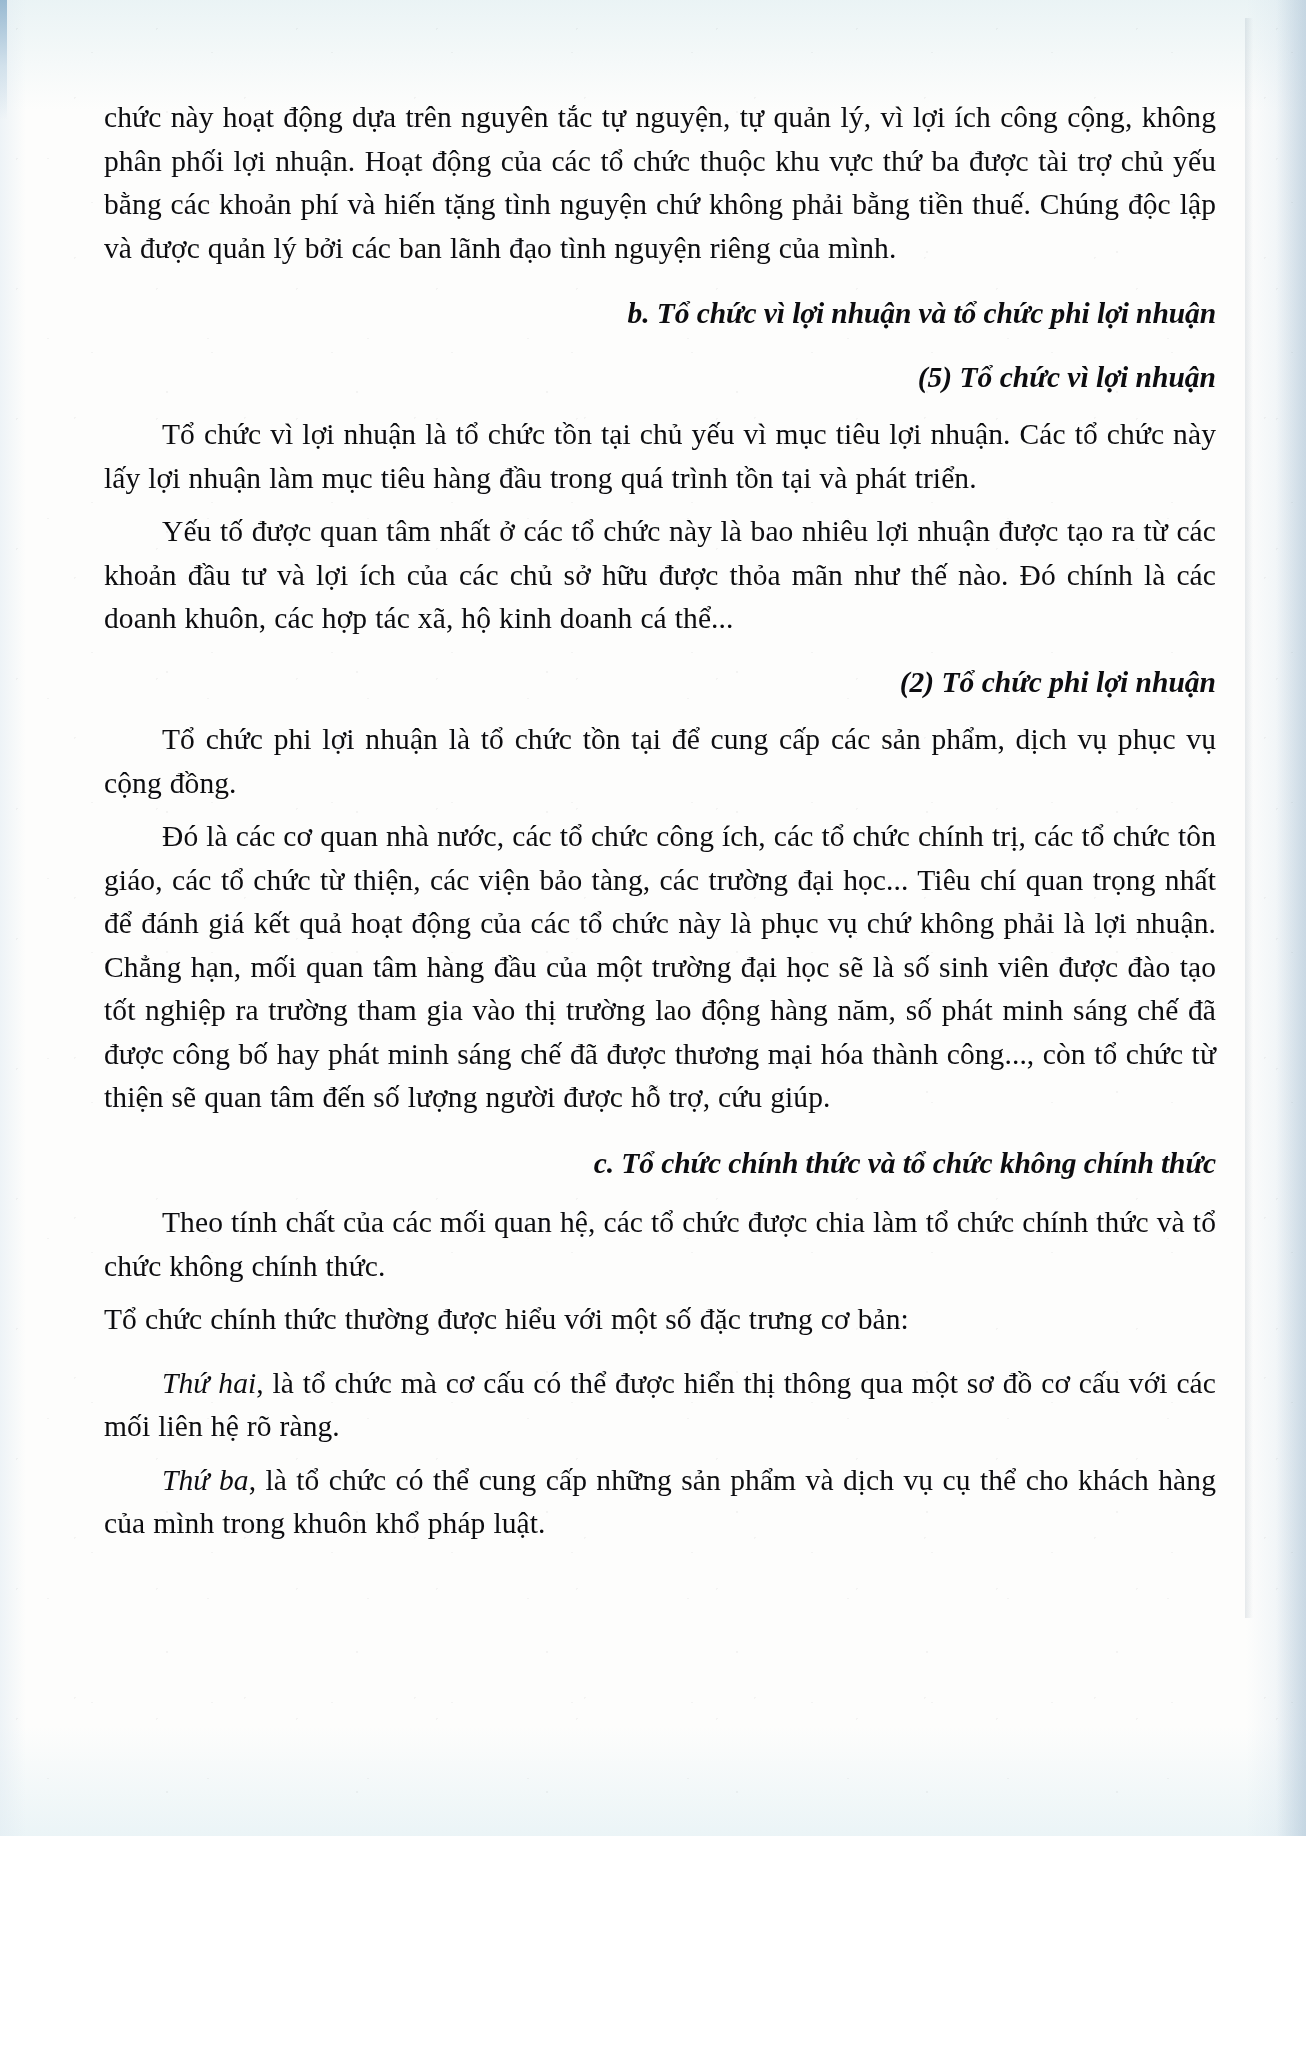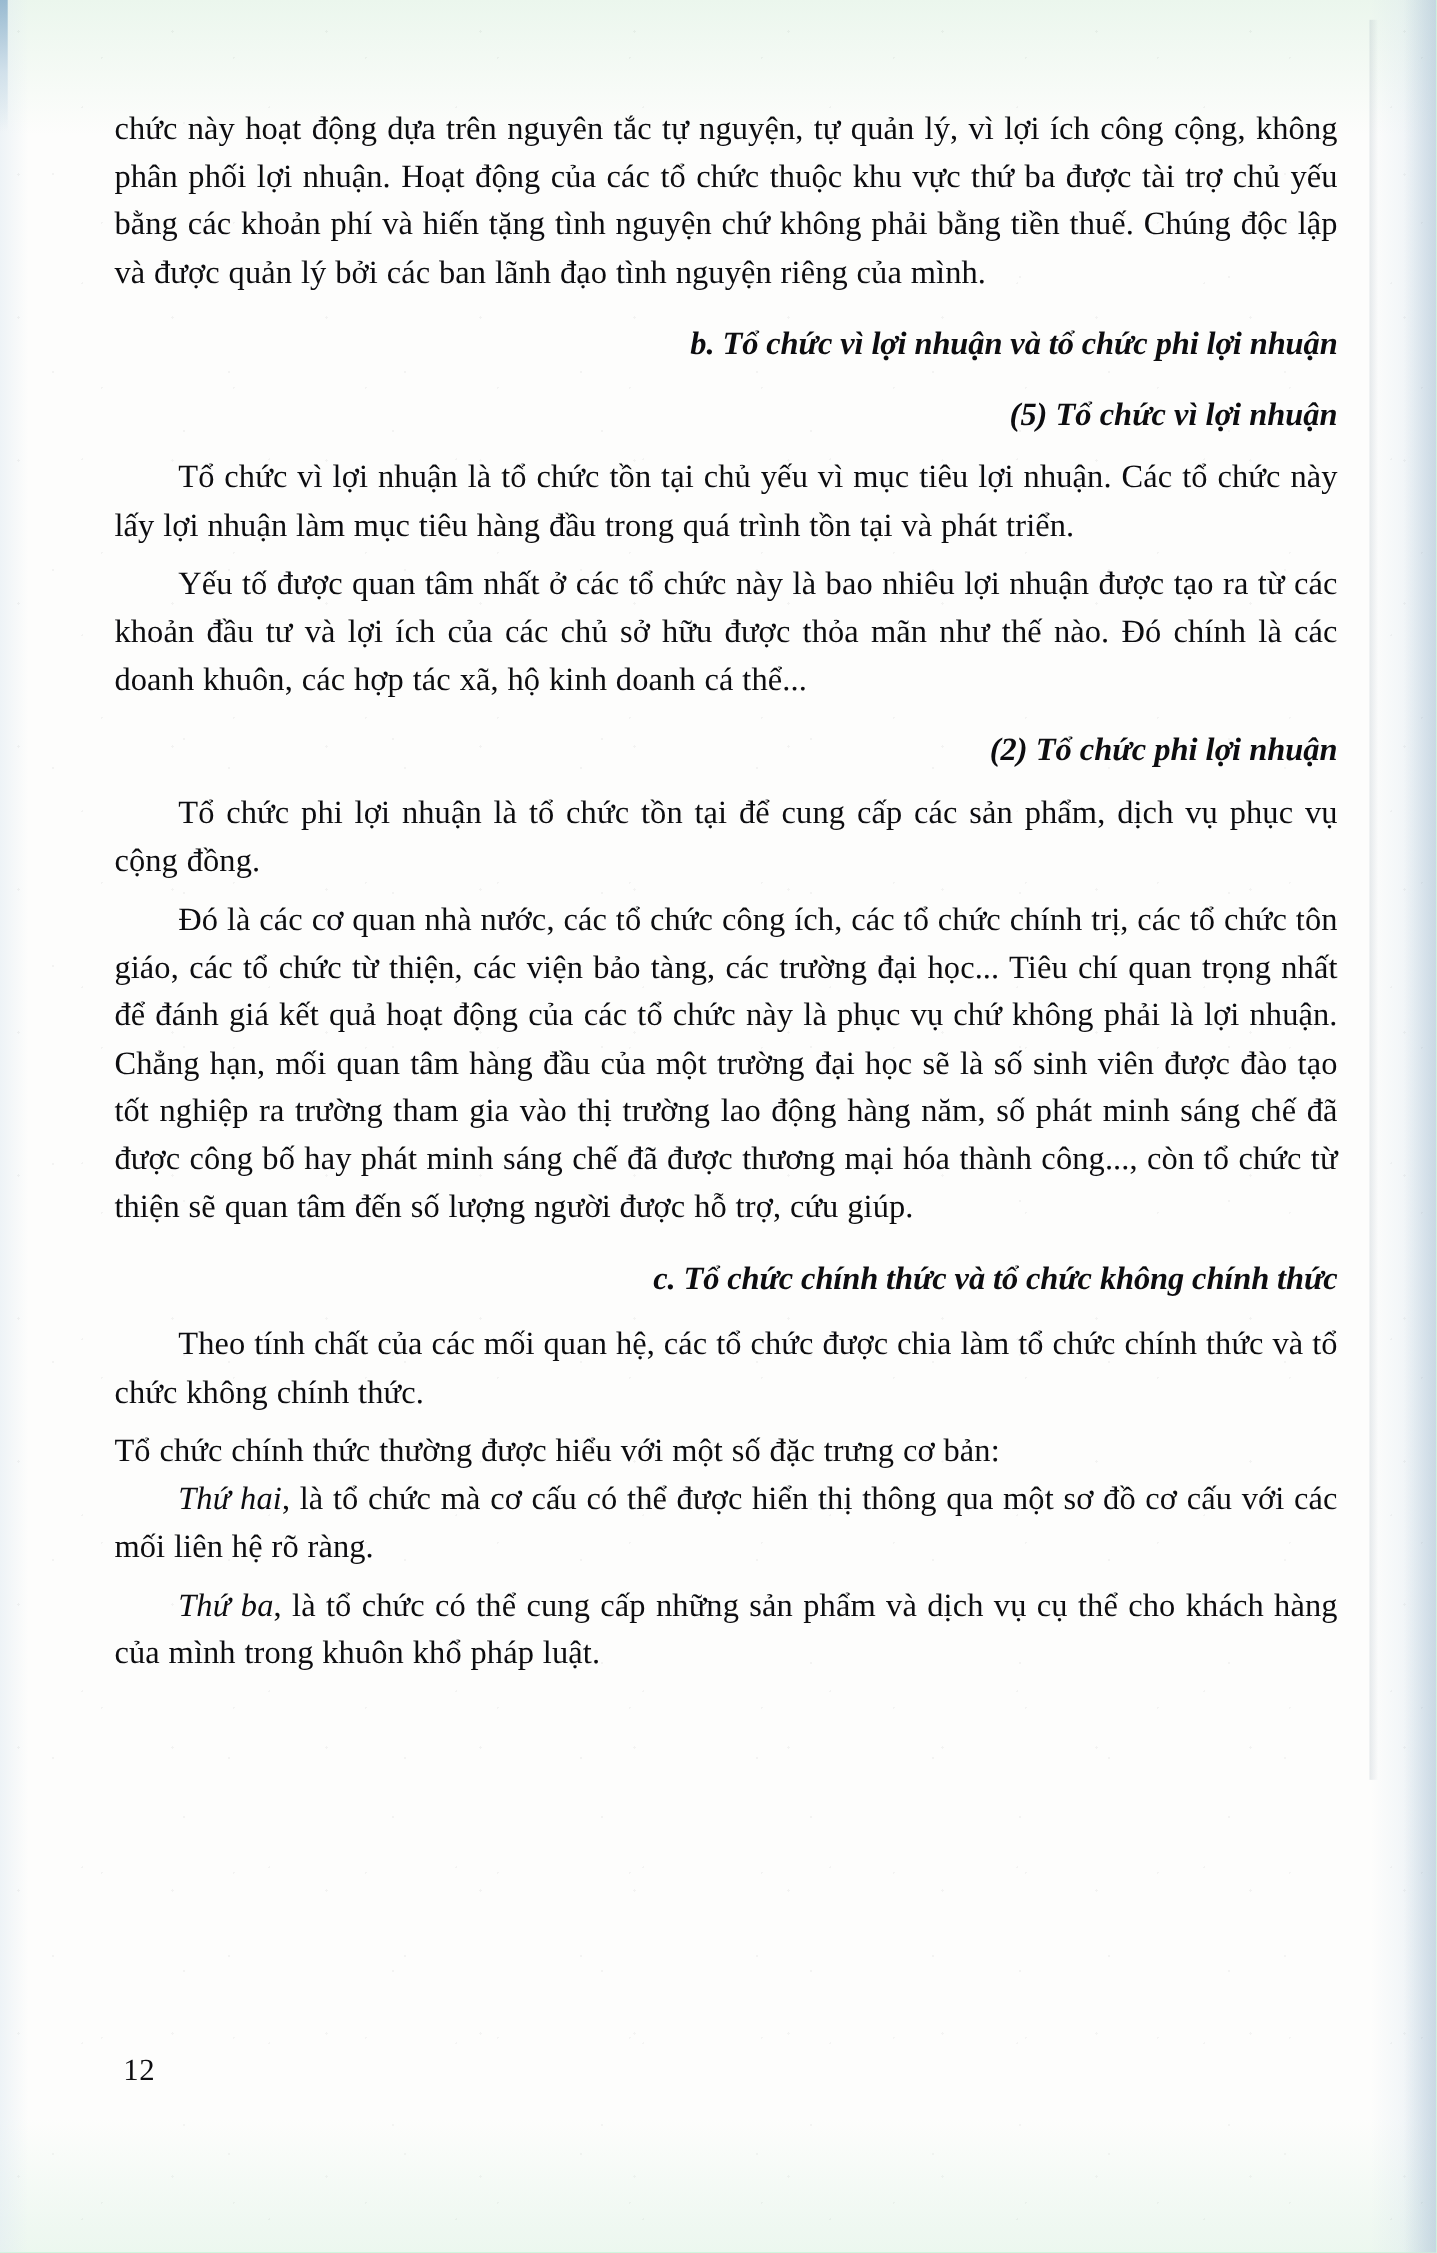--- a/index.html
+++ b/index.html
@@ -4,23 +4,23 @@
 <title>Scanned book page 12</title>
 <style>
   html, body {
     margin: 0;
     padding: 0;
     background: #ffffff;
   }
   .page {
     position: relative;
     width: 1306px;
-    height: 2048px;
+    height: 1836px;
     margin: 0 auto;
-    background: #86efac;
+    background: #7dd3fc;
     overflow: hidden;
     font-family: "Liberation Serif", "DejaVu Serif", serif;
     color: #0d0d10;
   }
   
   .scan-tint {
     position: absolute;
     inset: 0;
     background:
       linear-gradient(90deg,
@@ -81,21 +81,21 @@
     word-spacing: .5px;
     margin-bottom: 10px;
   }
   .para.indent {
     text-indent: 58px;
   }
   .para.first {
     text-indent: 0;
   }
   .para.tight {
-    margin-bottom: 0;
+    margin-bottom: 20px;
   }
 
   .heading-bold-italic {
     font-size: 29.5px;
     line-height: 43.5px;
     font-weight: 700;
     font-style: italic;
     margin-top: 22px;
     margin-bottom: 16px;
     text-indent: 18px;

